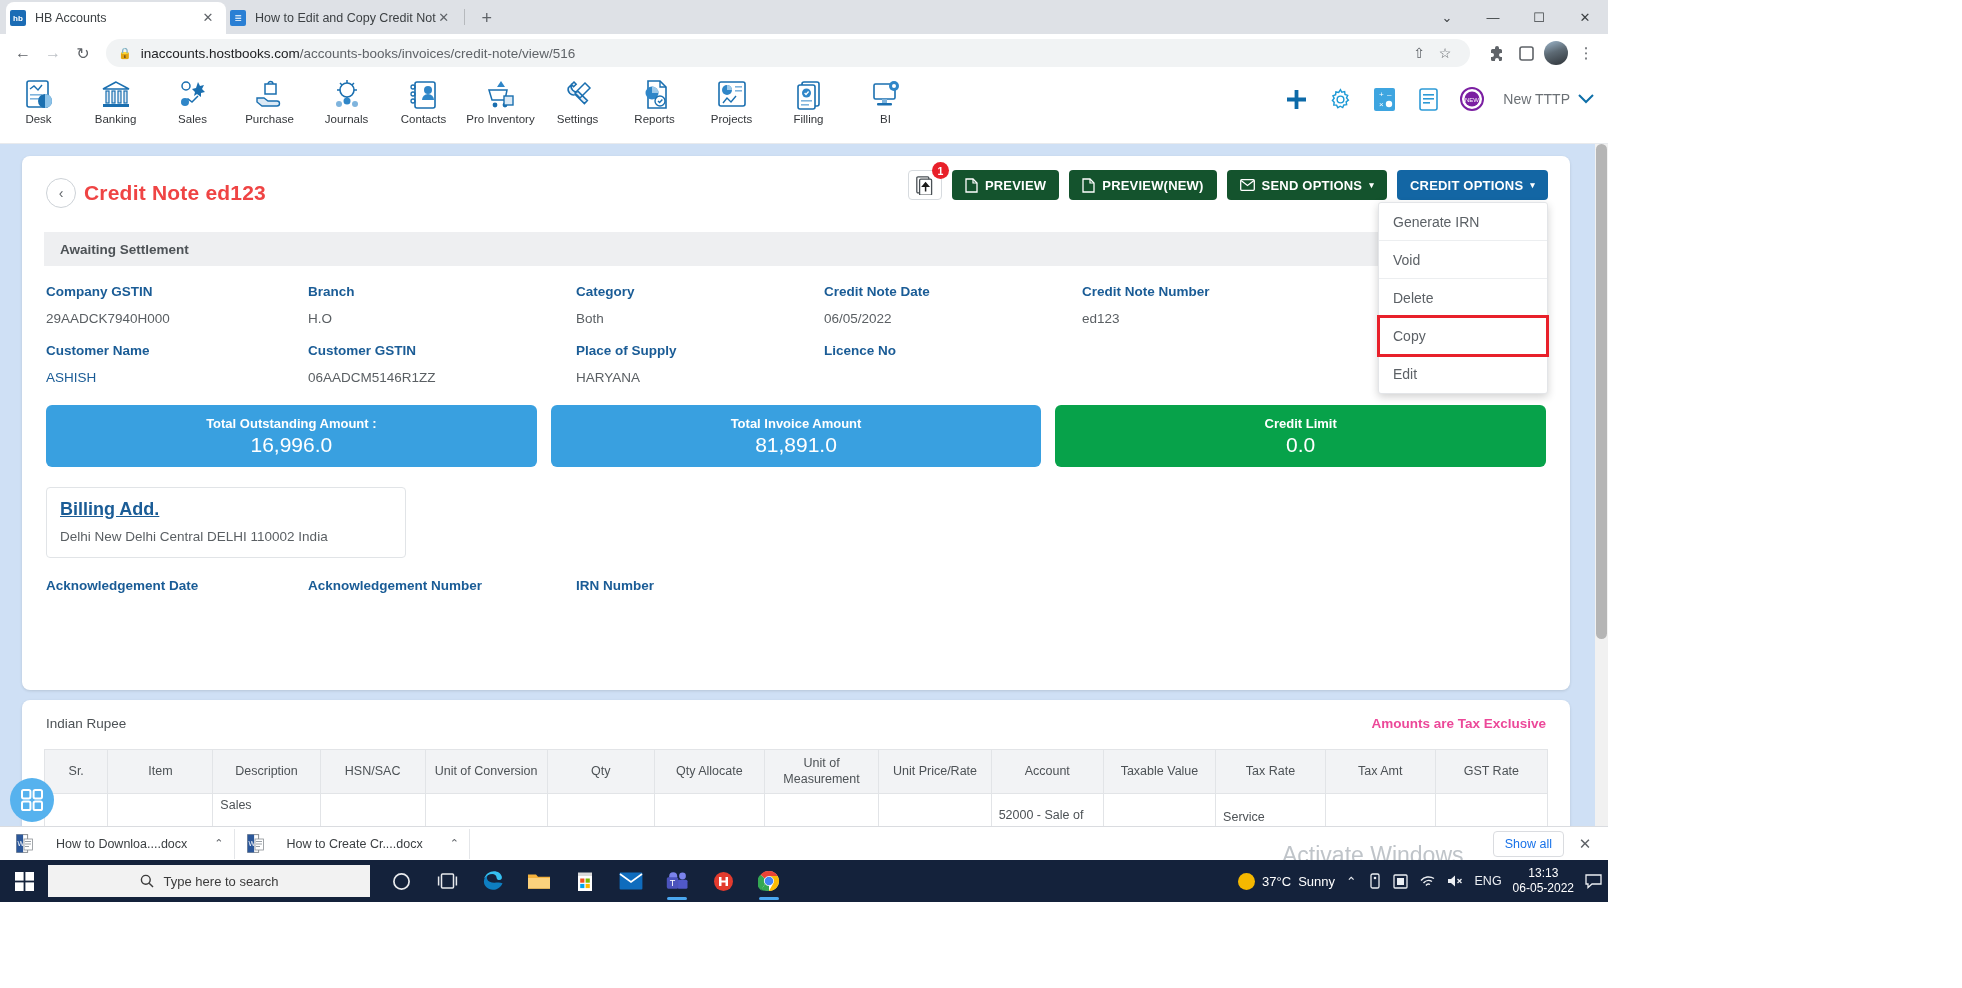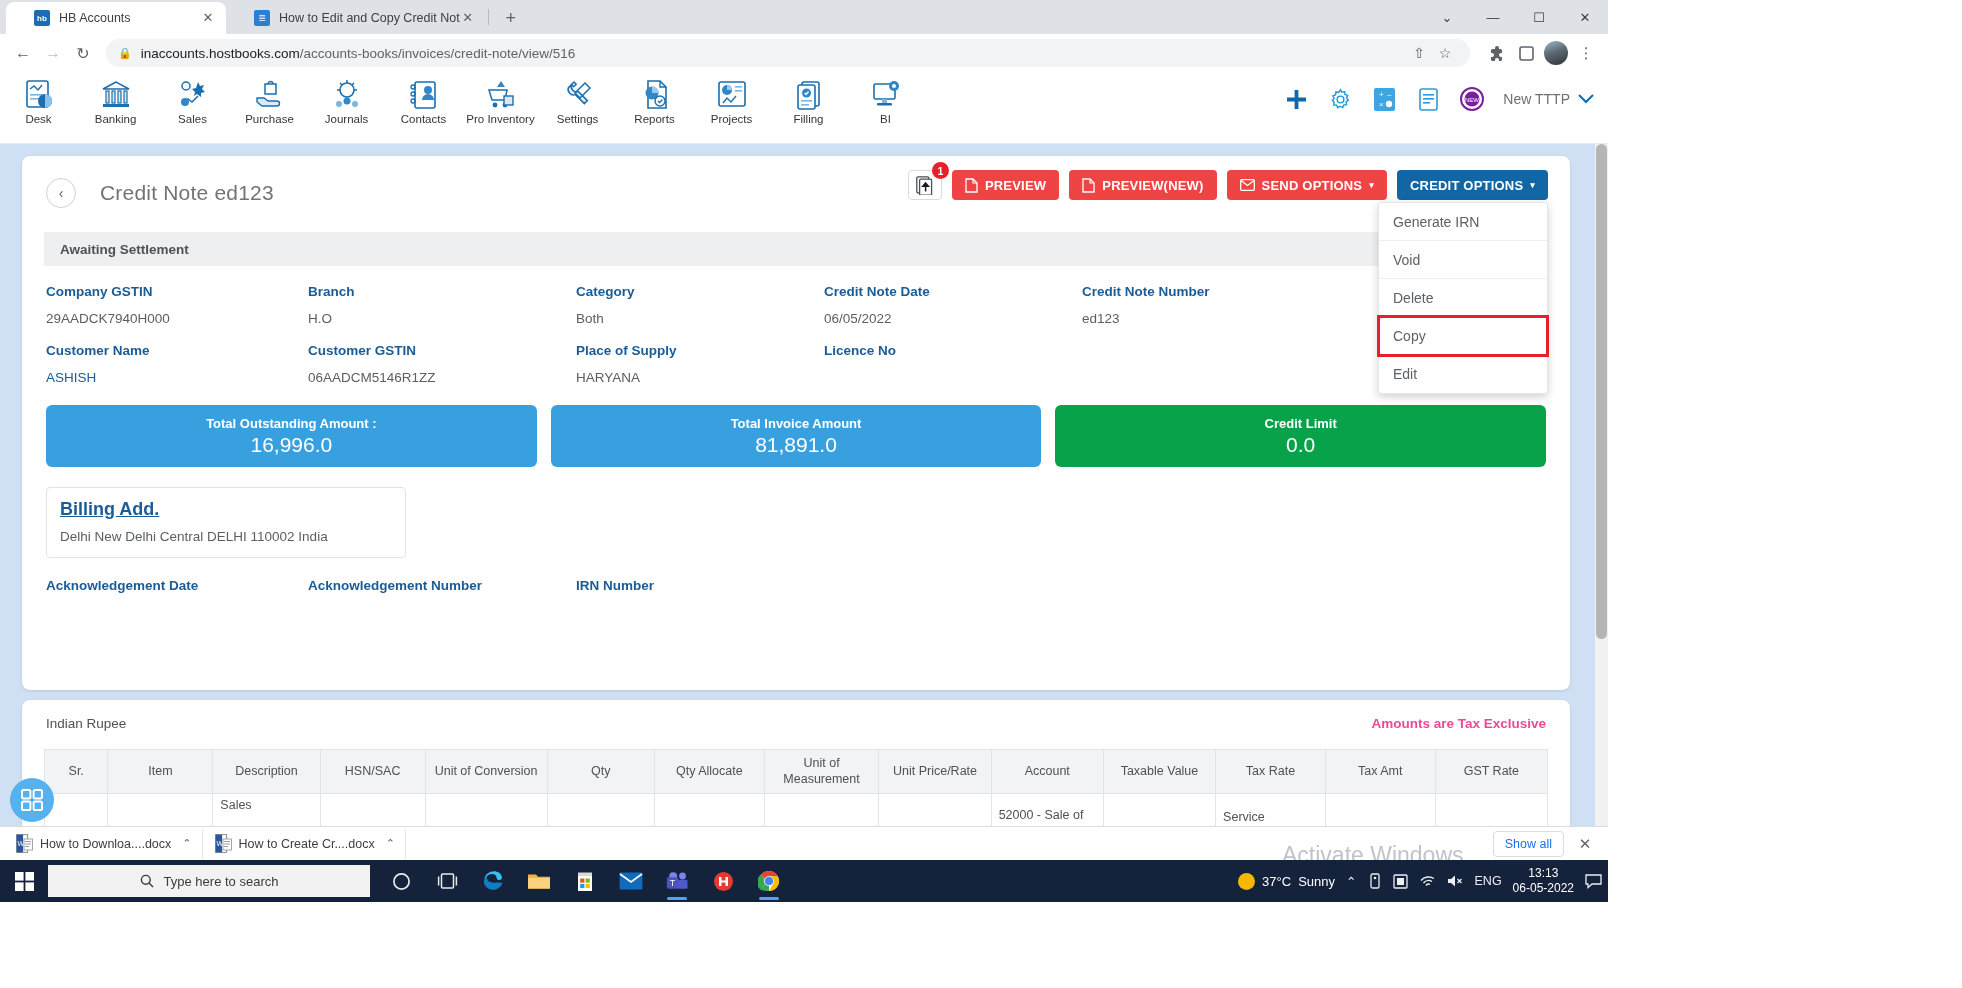--- a/index.html
+++ b/index.html
@@ -4,21 +4,21 @@
 <style>
   * { box-sizing: border-box; margin: 0; padding: 0; }
   html, body { width: 1962px; height: 988px; background: #ffffff; overflow: hidden; }
   body { font-family: "Liberation Sans", sans-serif; font-size: 13px; color: #202124; }
 
   
   #browser-window { position: absolute; left: 0; top: 0; width: 1608px; height: 860px; background: #ffffff; }
 
   
   .tabstrip { position: relative; height: 34px; background: #dee1e6; display: flex; align-items: flex-end; padding-left: 6px; }
-  .tab { height: 32px; display: flex; align-items: center; padding: 0 10px 0 28px; border-radius: 8px 8px 0 0; min-width: 220px; max-width: 260px; position: relative; }
+  .tab { height: 32px; display: flex; align-items: center; padding: 0 10px 0 4px; border-radius: 8px 8px 0 0; min-width: 220px; max-width: 260px; position: relative; }
   .tab.active { background: #ffffff; }
   .tab.inactive { background: #dee1e6; }
   .tab-favicon { width: 16px; height: 16px; border-radius: 2px; display: flex; align-items: center; justify-content: center; flex: 0 0 16px; font-size: 8px; color: #fff; font-weight: bold; }
   .fav-hb { background: #1b6cb5; }
   .fav-doc { background: #2a7fd4; }
   .fav-doc::after { content: "≡"; color: #fff; font-size: 12px; line-height: 1; }
   .tab-title { flex: 1; margin-left: 9px; font-size: 12.5px; color: #3c4043; white-space: nowrap; overflow: hidden; text-overflow: clip; }
   .tab-close { width: 16px; height: 16px; font-size: 13px; line-height: 15px; text-align: center; color: #5f6368; flex: 0 0 16px; }
   .tab-sep { width: 1px; height: 16px; background: #b6b9bd; align-self: center; margin: 0 2px; }
   .newtab { width: 28px; height: 28px; font-size: 18px; color: #5f6368; display: flex; align-items: center; justify-content: center; margin-left: 6px; margin-bottom: 2px; }
@@ -52,27 +52,27 @@
 
   
   .pagebg { position: absolute; left: 0; top: 72px; width: 1608px; height: 716px; background: #cfe0f5; }
 
   
   .card { position: absolute; left: 22px; top: 12px; width: 1548px; height: 534px; background: #ffffff; border-radius: 8px; box-shadow: 0 1px 3px rgba(0,0,0,.12); overflow: hidden; }
   .card2 { position: absolute; left: 22px; top: 556px; width: 1548px; height: 150px; background: #ffffff; border-radius: 8px 8px 0 0; box-shadow: 0 1px 3px rgba(0,0,0,.12); overflow: hidden; }
 
   .cardhead { display: flex; align-items: center; padding: 22px 24px 0 24px; position: relative; }
   .backbtn { width: 30px; height: 30px; border: 1px solid #cdd2d7; border-radius: 50%; display: flex; align-items: center; justify-content: center; color: #5f6368; font-size: 14px; background: #fff; }
-  .cardtitle { margin-left: 24px; font-size: 21px; font-weight: normal; color: #737373; letter-spacing: .2px; }
+  .cardtitle { margin-left: 8px; font-size: 21px; font-weight: bold; color: #ef4444; letter-spacing: .2px; }
 
   .headactions { position: absolute; right: 22px; top: 14px; display: flex; align-items: center; gap: 10px; }
   .upload-wrap { position: relative; }
   .uploadbtn { width: 34px; height: 30px; border: 1px solid #d7dbdf; border-radius: 4px; background: #fff; display: flex; align-items: center; justify-content: center; }
   .badge { position: absolute; top: -8px; right: -7px; min-width: 17px; height: 17px; border-radius: 50%; background: #e8202a; color: #fff; font-size: 10.5px; font-weight: bold; display: flex; align-items: center; justify-content: center; padding: 0 4px; }
-  .btn { height: 30px; background: #ef4444; color: #fff; border: none; border-radius: 4px; font-size: 13px; font-weight: bold; letter-spacing: .2px; display: flex; align-items: center; gap: 7px; padding: 0 13px; white-space: nowrap; font-family: "Liberation Sans", sans-serif; }
+  .btn { height: 30px; background: #14532d; color: #fff; border: none; border-radius: 4px; font-size: 13px; font-weight: bold; letter-spacing: .2px; display: flex; align-items: center; gap: 7px; padding: 0 13px; white-space: nowrap; font-family: "Liberation Sans", sans-serif; }
   .btn.dark { background: #1366a4; }
   .caret { font-size: 9px; }
 
   
   .dropdown { position: absolute; right: 22px; top: 46px; width: 170px; background: #fff; border: 1px solid #e3e5e8; border-radius: 3px; box-shadow: 0 3px 9px rgba(0,0,0,.18); z-index: 40; }
   .ddi { height: 38px; display: flex; align-items: center; padding: 0 14px; font-size: 14px; color: #5c6166; border-bottom: 1px solid #eceef0; }
   .ddi:last-child { border-bottom: none; }
   .ddi.hl { outline: 3px solid #e8202a; outline-offset: -1px; position: relative; z-index: 2; background: #fff; }
 
   
@@ -111,21 +111,21 @@
   
   .pscroll { position: absolute; right: 0; top: 72px; width: 13px; height: 716px; background: #f1f1f1; }
   .pthumb { position: absolute; right: 1px; top: 0px; width: 11px; height: 495px; background: #b5b5b5; border-radius: 6px; }
 
   
   .watermark { position: absolute; left: 1282px; top: 770px; z-index: 25; color: #bfc4c9; }
   .wm1 { font-size: 23px; }
 
   
   .dlbar { position: absolute; left: 0; top: 826px; width: 1608px; height: 34px; background: #ffffff; border-top: 1px solid #dadce0; display: flex; align-items: center; padding: 0 4px; }
-  .dlitem { display: flex; align-items: center; gap: 7px; height: 30px; padding: 0 10px 0 12px; border-right: 1px solid #e4e6e9; }
+  .dlitem { display: flex; align-items: center; gap: 23px; height: 30px; padding: 0 10px 0 12px; border-right: 1px solid #e4e6e9; }
   .dlicon { width: 17px; height: 19px; position: relative; }
   .dlname { font-size: 12.5px; color: #3c4043; white-space: nowrap; }
   .dlcaret { font-size: 11px; color: #5f6368; margin-left: 4px; }
   .dlright { margin-left: auto; display: flex; align-items: center; gap: 10px; padding-right: 8px; }
   .showall { font-size: 12.5px; color: #1a73e8; border: 1px solid #dadce0; border-radius: 4px; padding: 5px 11px; background: #fff; }
   .dlclose { font-size: 15px; color: #5f6368; width: 22px; text-align: center; }
 
   
   #taskbar { position: absolute; left: 0; top: 860px; width: 1608px; height: 42px; background: #14223b; display: flex; align-items: center; }
   .start { width: 48px; height: 42px; display: flex; align-items: center; justify-content: center; }

